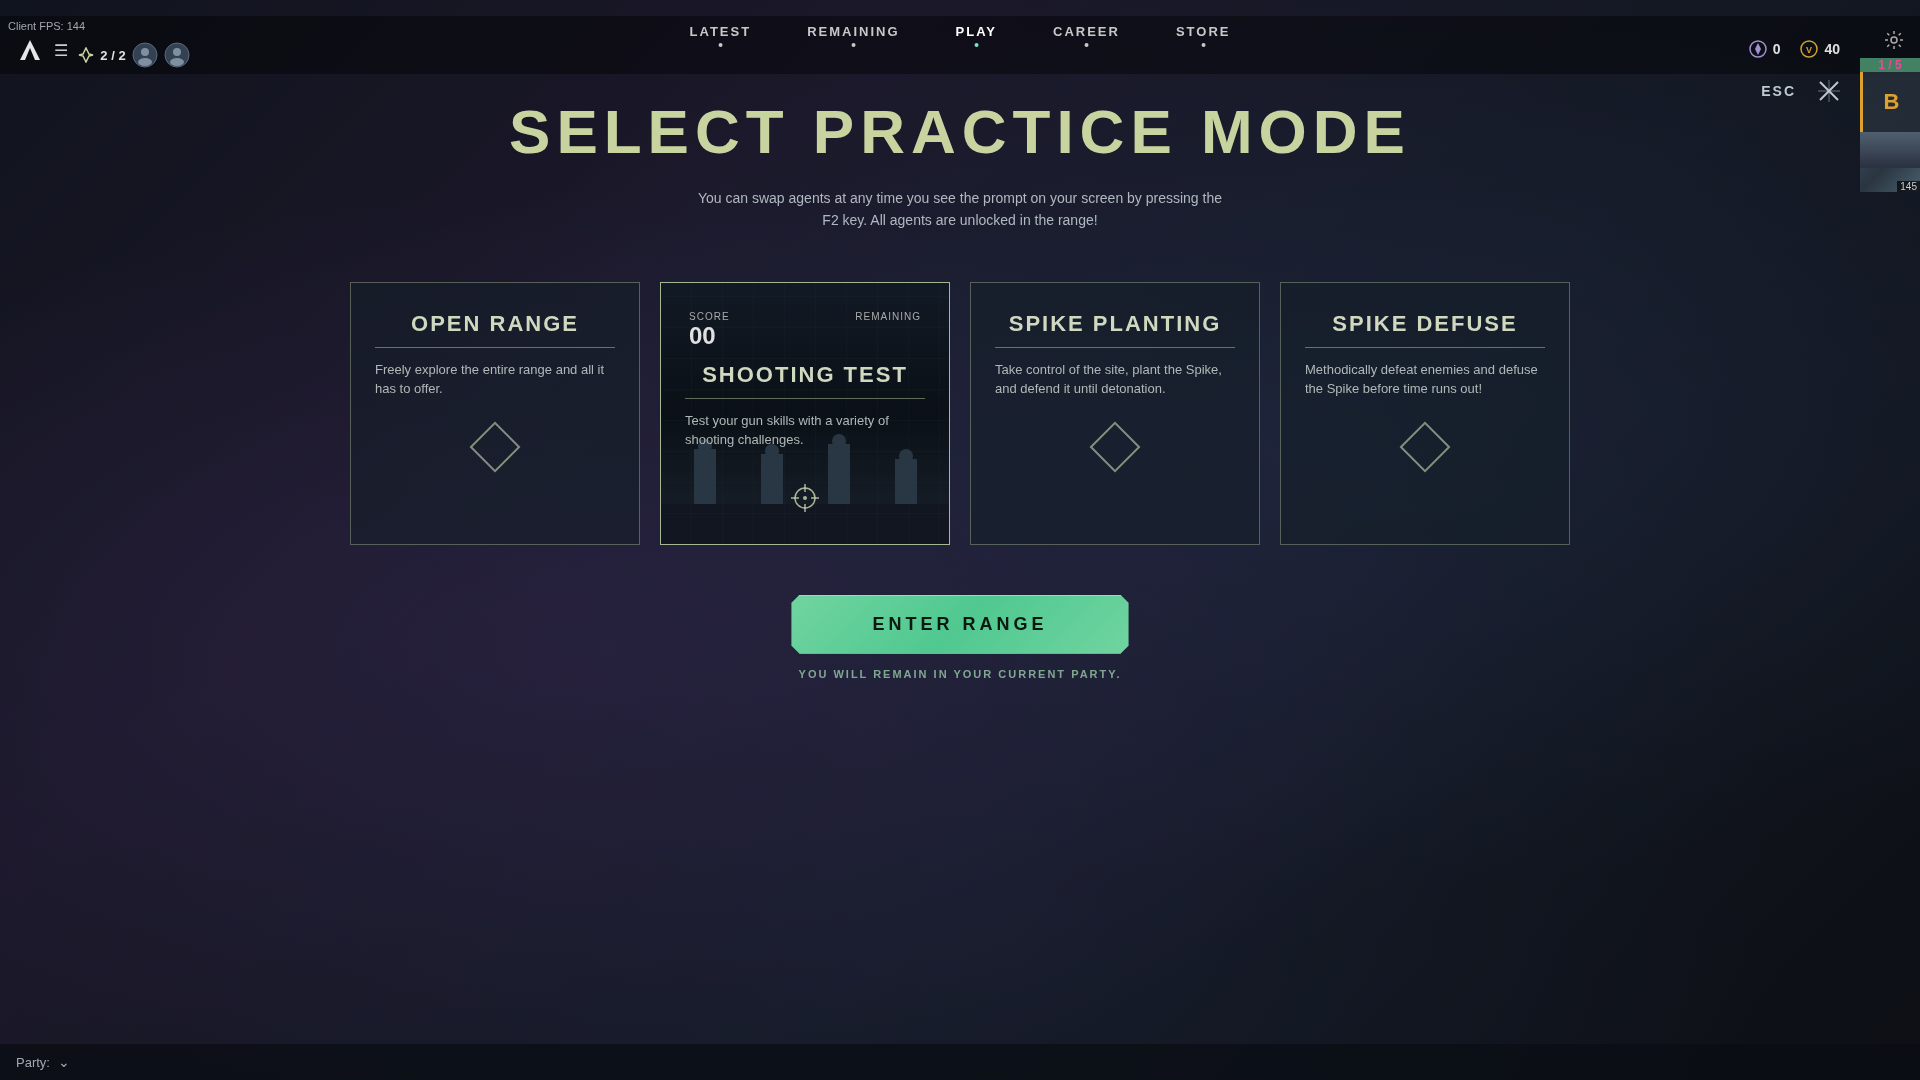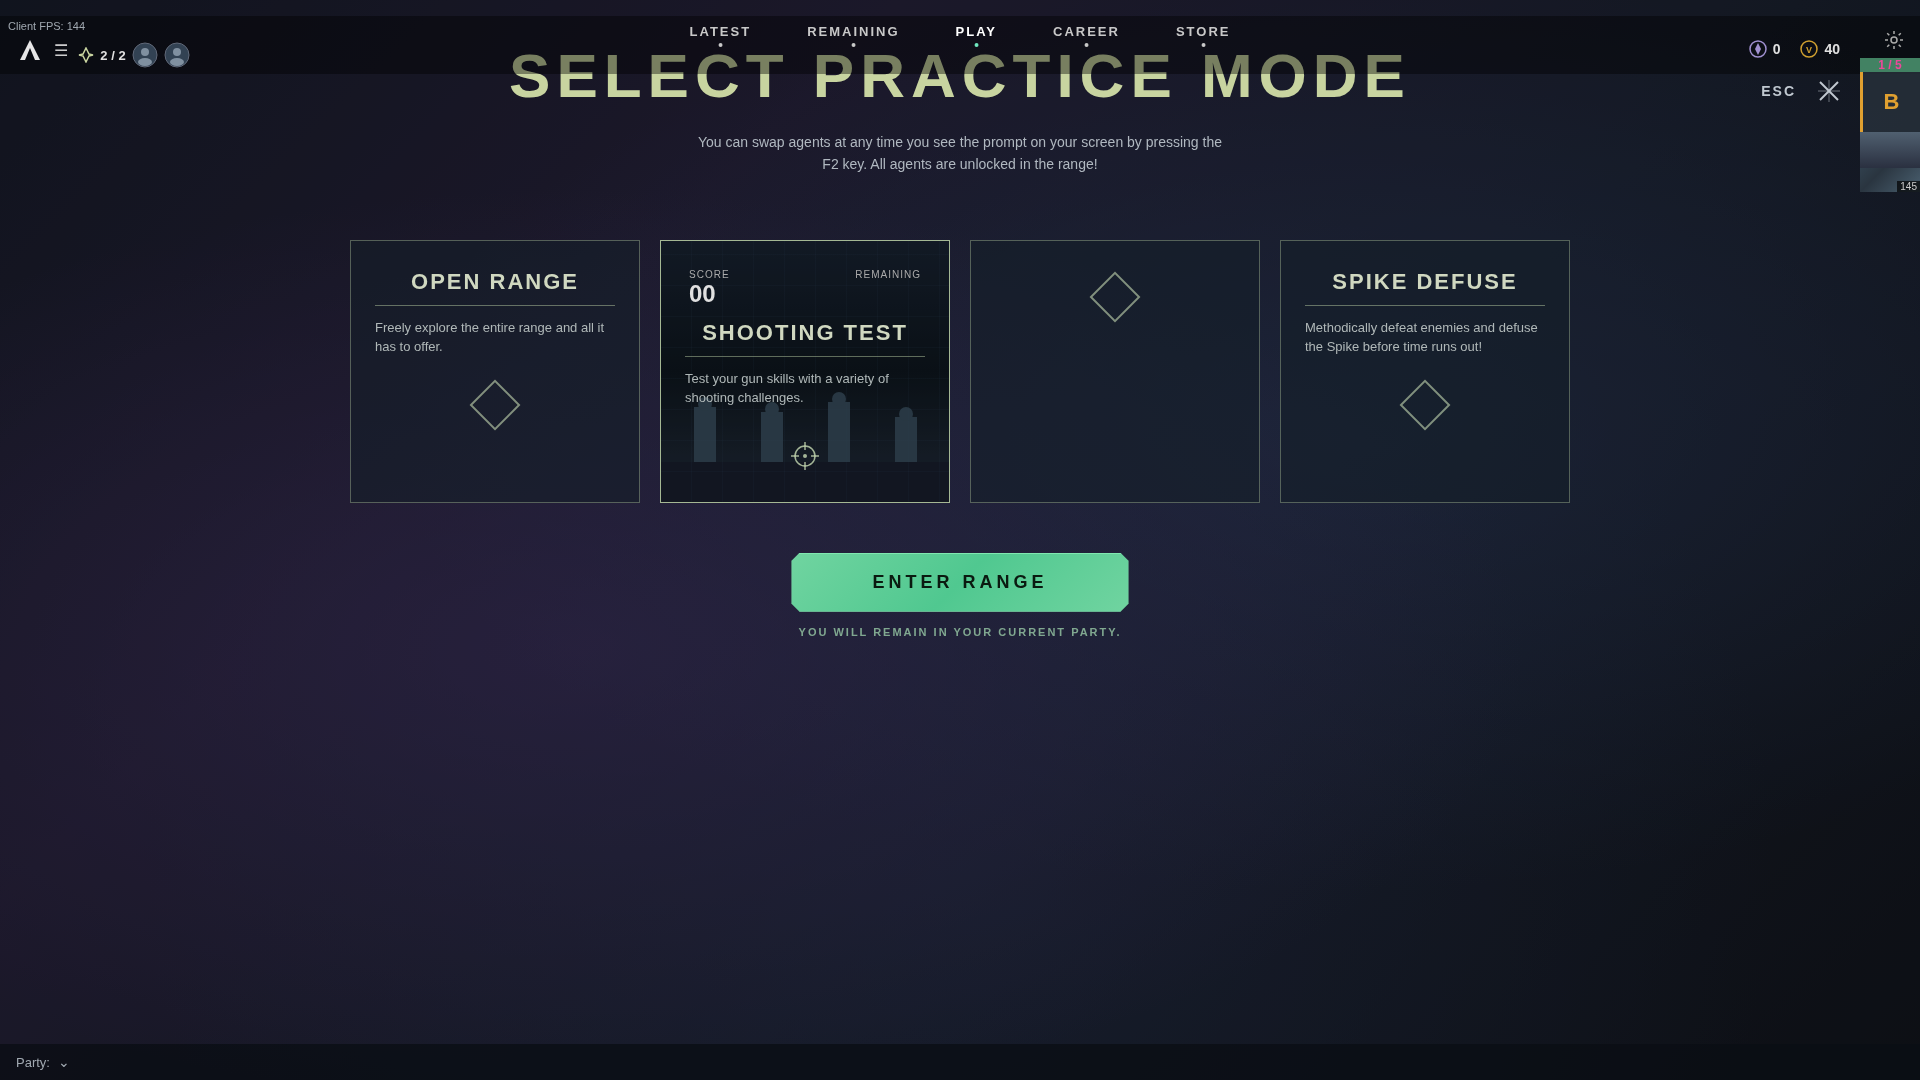--- a/index.html
+++ b/index.html
@@ -140,39 +140,39 @@
     }
 
     
     .main {
       position: absolute;
       inset: 0;
       z-index: 5;
       display: flex;
       flex-direction: column;
       align-items: center;
-      padding-top: 40px;
+      padding-top: 96px;
     }
 
     .page-title {
       font-size: 62px;
       font-weight: 900;
       letter-spacing: 6px;
       color: #c8d4a0;
       text-transform: uppercase;
       margin-bottom: 20px;
       font-family: 'Arial Black', sans-serif;
     }
 
     .subtitle {
       font-size: 14px;
       color: #b0b8c0;
       text-align: center;
       line-height: 1.6;
-      margin-bottom: 64px;
+      margin-bottom: 50px;
     }
 
     
     .cards-container {
       display: flex;
       gap: 20px;
       align-items: stretch;
       margin-bottom: 50px;
     }
 
@@ -531,20 +531,24 @@
           <line x1="18" y1="4" x2="18" y2="12" stroke="rgba(200,220,180,0.8)" stroke-width="1.5"></line>
           <line x1="18" y1="24" x2="18" y2="32" stroke="rgba(200,220,180,0.8)" stroke-width="1.5"></line>
           <line x1="4" y1="18" x2="12" y2="18" stroke="rgba(200,220,180,0.8)" stroke-width="1.5"></line>
           <line x1="24" y1="18" x2="32" y2="18" stroke="rgba(200,220,180,0.8)" stroke-width="1.5"></line>
           <circle cx="18" cy="18" r="2" fill="rgba(200,220,180,0.8)"></circle>
         </svg>
       </div>
     </div>
 
     <div class="mode-card">
+      <div class="mode-card-content">
+        <div class="mode-title">SPIKE PLANTING</div>
+        <div class="mode-desc">Take control of the site, plant the Spike, and defend it until detonation.</div>
+      </div>
       <div class="mode-diamond"></div>
     </div>
 
     <div class="mode-card">
       <div class="mode-card-content">
         <div class="mode-title">SPIKE DEFUSE</div>
         <div class="mode-desc">Methodically defeat enemies and defuse the Spike before time runs out!</div>
       </div>
       <div class="mode-diamond"></div>
     </div>

